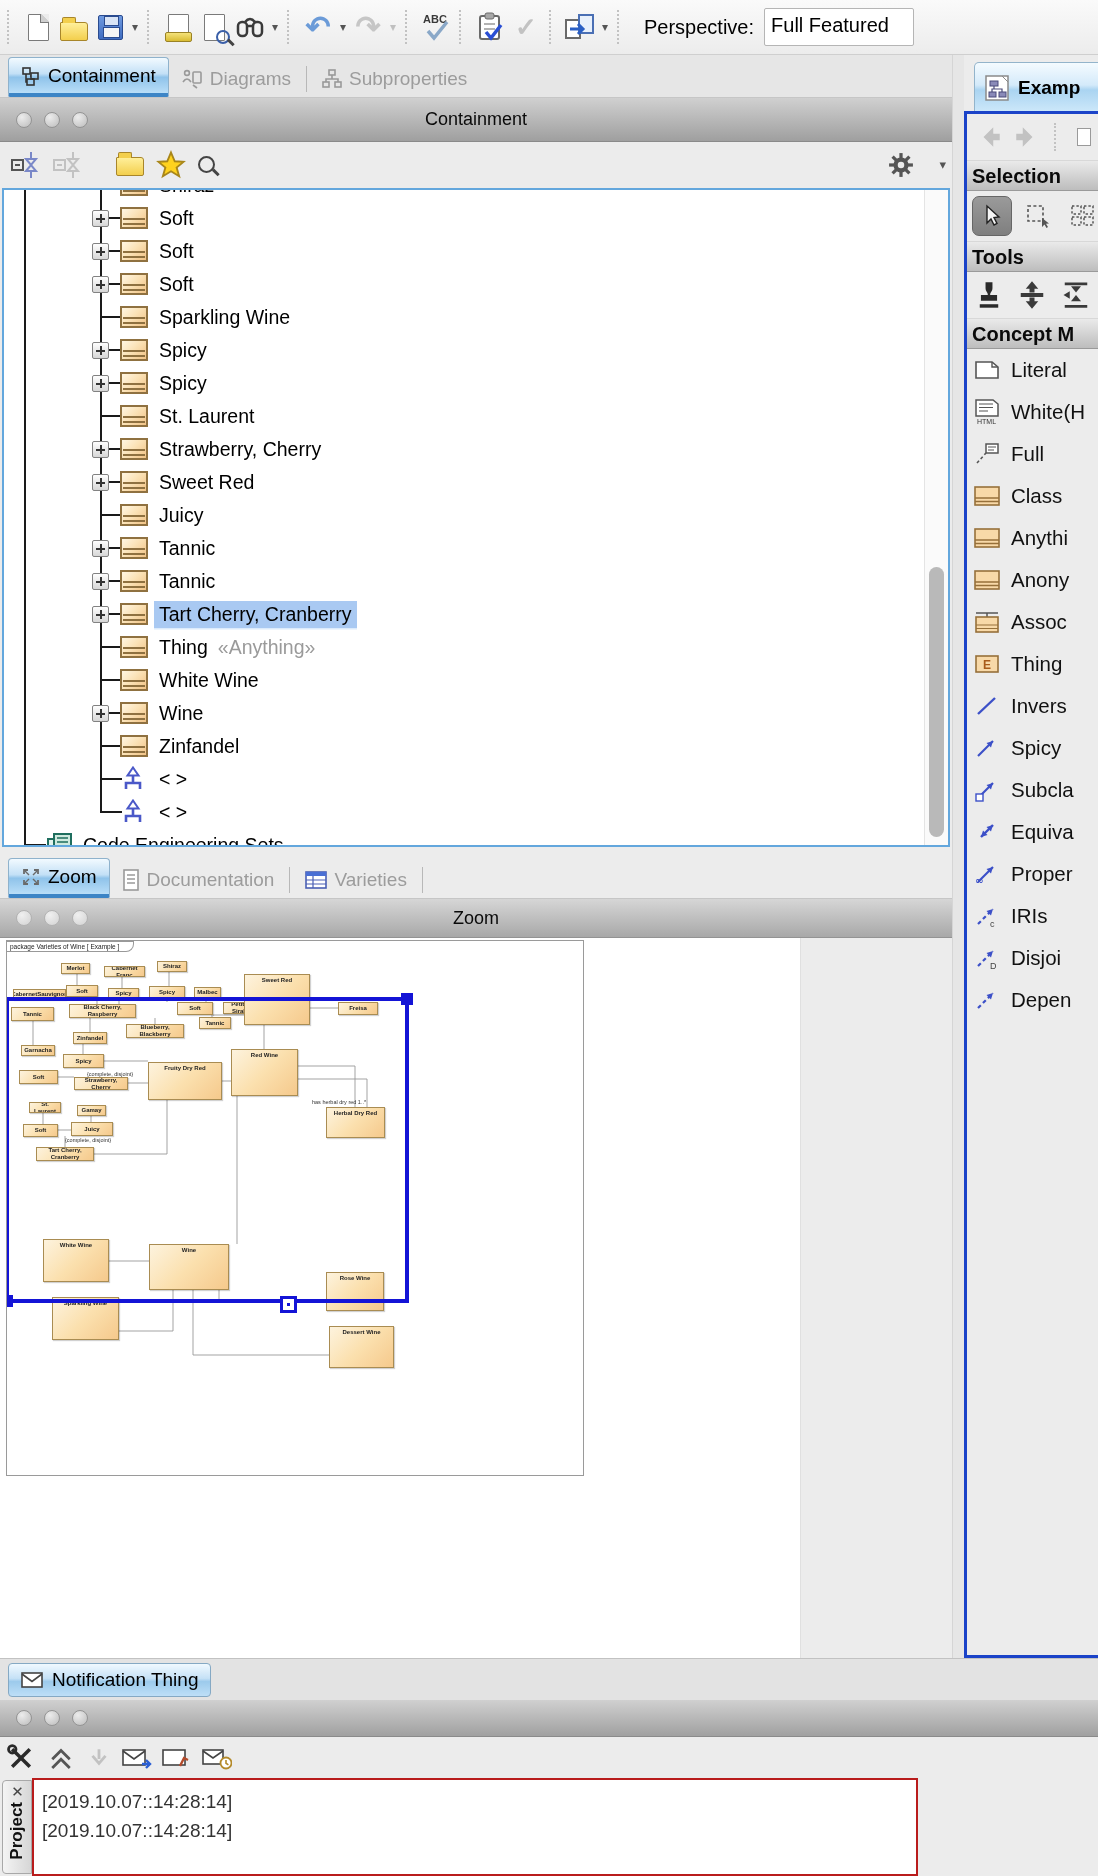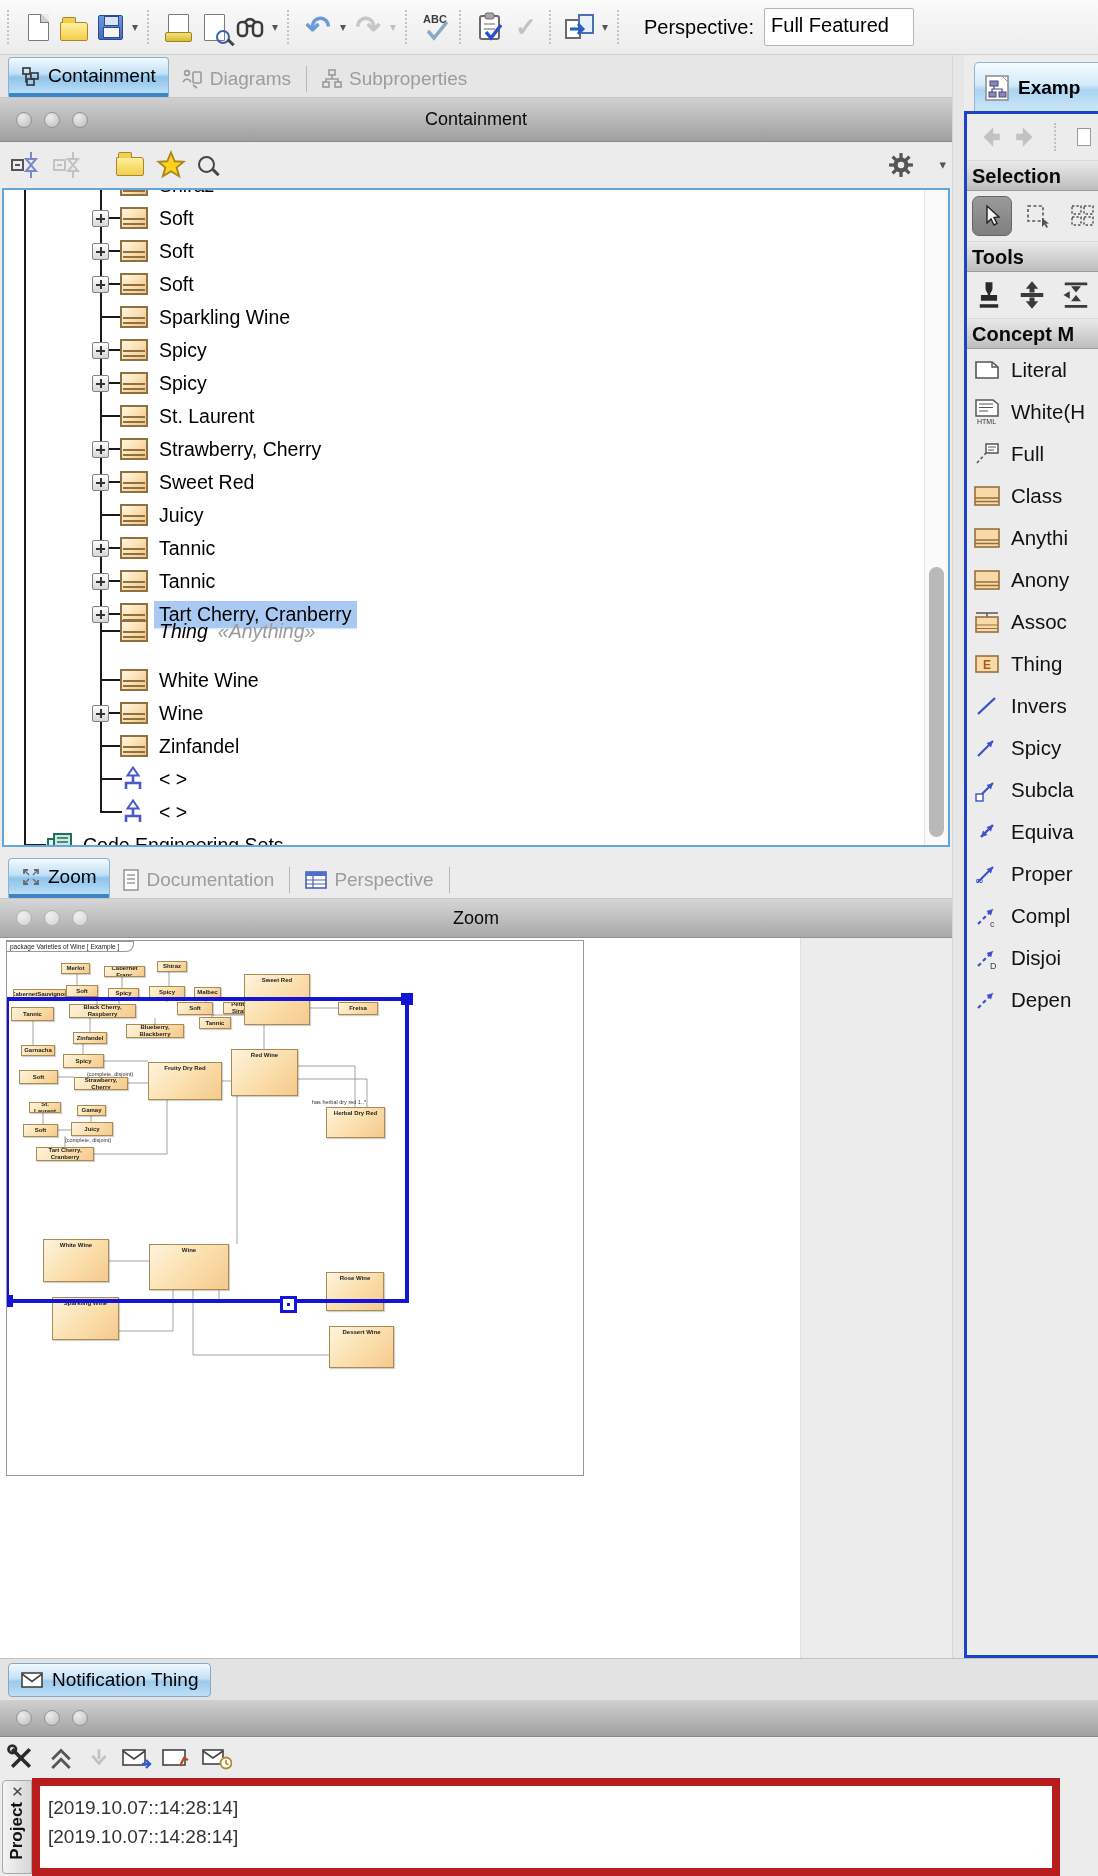--- a/index.html
+++ b/index.html
@@ -116,21 +116,21 @@
   .notifbtn { position:absolute; left:8px; top:4px; height:34px; display:flex; align-items:center; gap:9px; padding:0 12px;
     background:linear-gradient(#f0f9ff 0%,#c5e1f6 45%,#9ccaec 55%,#bedff7 100%);
     border:1px solid #85a9c4; border-radius:4px; font-size:19px; color:#000; }
   .projtitle { position:absolute; left:0; top:1700px; width:1098px; height:37px; background:linear-gradient(#d0d0d0,#a0a0a0);
     border-bottom:1px solid #8a8a8a; display:flex; align-items:center; }
   .projtools { position:absolute; left:0; top:1737px; width:1098px; height:41px; display:flex; align-items:center; gap:10px; padding-left:6px; background:#ececec; }
   .projtab { position:absolute; left:2px; top:1780px; width:30px; height:94px;
     background:linear-gradient(to right,#f4f4f4,#d6d6d6); border:1px solid #a8a8a8; border-radius:4px 0 0 4px;
     display:flex; flex-direction:column; align-items:center; padding-top:4px; gap:4px; }
   .projtab span { writing-mode:vertical-rl; transform:rotate(180deg); font-size:17px; font-weight:bold; color:#111; }
-  .logbox { position:absolute; left:32px; top:1778px; width:1028px; height:98px; background:#fff; border:8px solid #b91c1c; padding:7px 0 0 8px; overflow:hidden; }
+  .logbox { position:absolute; left:32px; top:1778px; width:886px; height:98px; background:#fff; border:2px solid #b91c1c; padding:7px 0 0 8px; overflow:hidden; }
   .logrow { display:flex; gap:12px; font-size:19px; line-height:29px; white-space:nowrap; }
   .ts { color:#333; }
   .logmsg { color:#000; }
   a.loglink { color:#1414cc; text-decoration:underline; }
   svg { display:block; }
 </style>
 </head>
 <body>
 
 <div class="topbar">
@@ -376,21 +376,21 @@
           <div class="plus"></div>
           <div class="cicon"></div>
           <span class="tlabel">Tannic</span>
         </div>
         <div class="trow sel" style="top: 408px;">
           <div class="stub" style="left: 96px; width: 22px;"></div>
           <div class="plus"></div>
           <div class="cicon"></div>
           <span class="tlabel">Tart Cherry, Cranberry</span>
         </div>
-        <div class="trow" style="top: 425px; font-style: italic;">
+        <div class="trow" style="top: 441px;">
           <div class="stub" style="left: 96px; width: 22px;"></div>
           <div class="cicon"></div>
           <span class="tlabel">Thing<span class="stereo">«Anything»</span></span>
         </div>
         <div class="trow" style="top: 474px;">
           <div class="stub" style="left: 96px; width: 22px;"></div>
           <div class="cicon"></div>
           <span class="tlabel">White Wine</span>
         </div>
         <div class="trow" style="top: 507px;">
@@ -458,21 +458,21 @@
         </svg>
       <span>Documentation</span>
     </div>
     <div class="tabsep"></div>
     <div class="tab">
       <svg width="22" height="18" viewBox="0 0 22 18">
           <rect x="1" y="1" width="20" height="16" fill="#fff" stroke="#4a5fb4" stroke-width="1.6"></rect>
           <rect x="1" y="1" width="20" height="4" fill="#4a6fd4"></rect>
           <path d="M1 9 h20 M1 13 h20 M8 5 v12" stroke="#4a5fb4" stroke-width="1.2"></path>
         </svg>
-      <span>Perspective</span>
+      <span>Varieties</span>
     </div>
     <div class="tabsep"></div>
   </div>
 
   <div class="zoomtitle">
     <div class="circles">
         <span class="circ"></span>
         <span class="circ"></span>
         <span class="circ"></span>
       </div>
@@ -737,21 +737,21 @@
         <span>Proper</span>
       </div>
       <div class="prow">
         <span class="picon">
           <svg width="26" height="24" viewBox="0 0 26 24">
             <path d="M4 20 L19 5" stroke="#3c50c8" stroke-width="2.2" fill="none" stroke-dasharray="4 3"></path>
             <path d="M19 5 L12.5 7 L17 11.5 Z" fill="#3c50c8"></path>
             <text x="16" y="23" font-size="9" fill="#444" font-family="Liberation Sans,sans-serif">c</text>
           </svg>
         </span>
-        <span>Compl</span>
+        <span>IRIs</span>
       </div>
       <div class="prow">
         <span class="picon">
           <svg width="26" height="24" viewBox="0 0 26 24">
             <path d="M4 20 L19 5" stroke="#3c50c8" stroke-width="2.2" fill="none" stroke-dasharray="4 3"></path>
             <path d="M19 5 L12.5 7 L17 11.5 Z" fill="#3c50c8"></path>
             <text x="16" y="23" font-size="9" fill="#444" font-family="Liberation Sans,sans-serif">D</text>
           </svg>
         </span>
         <span>Disjoi</span>

